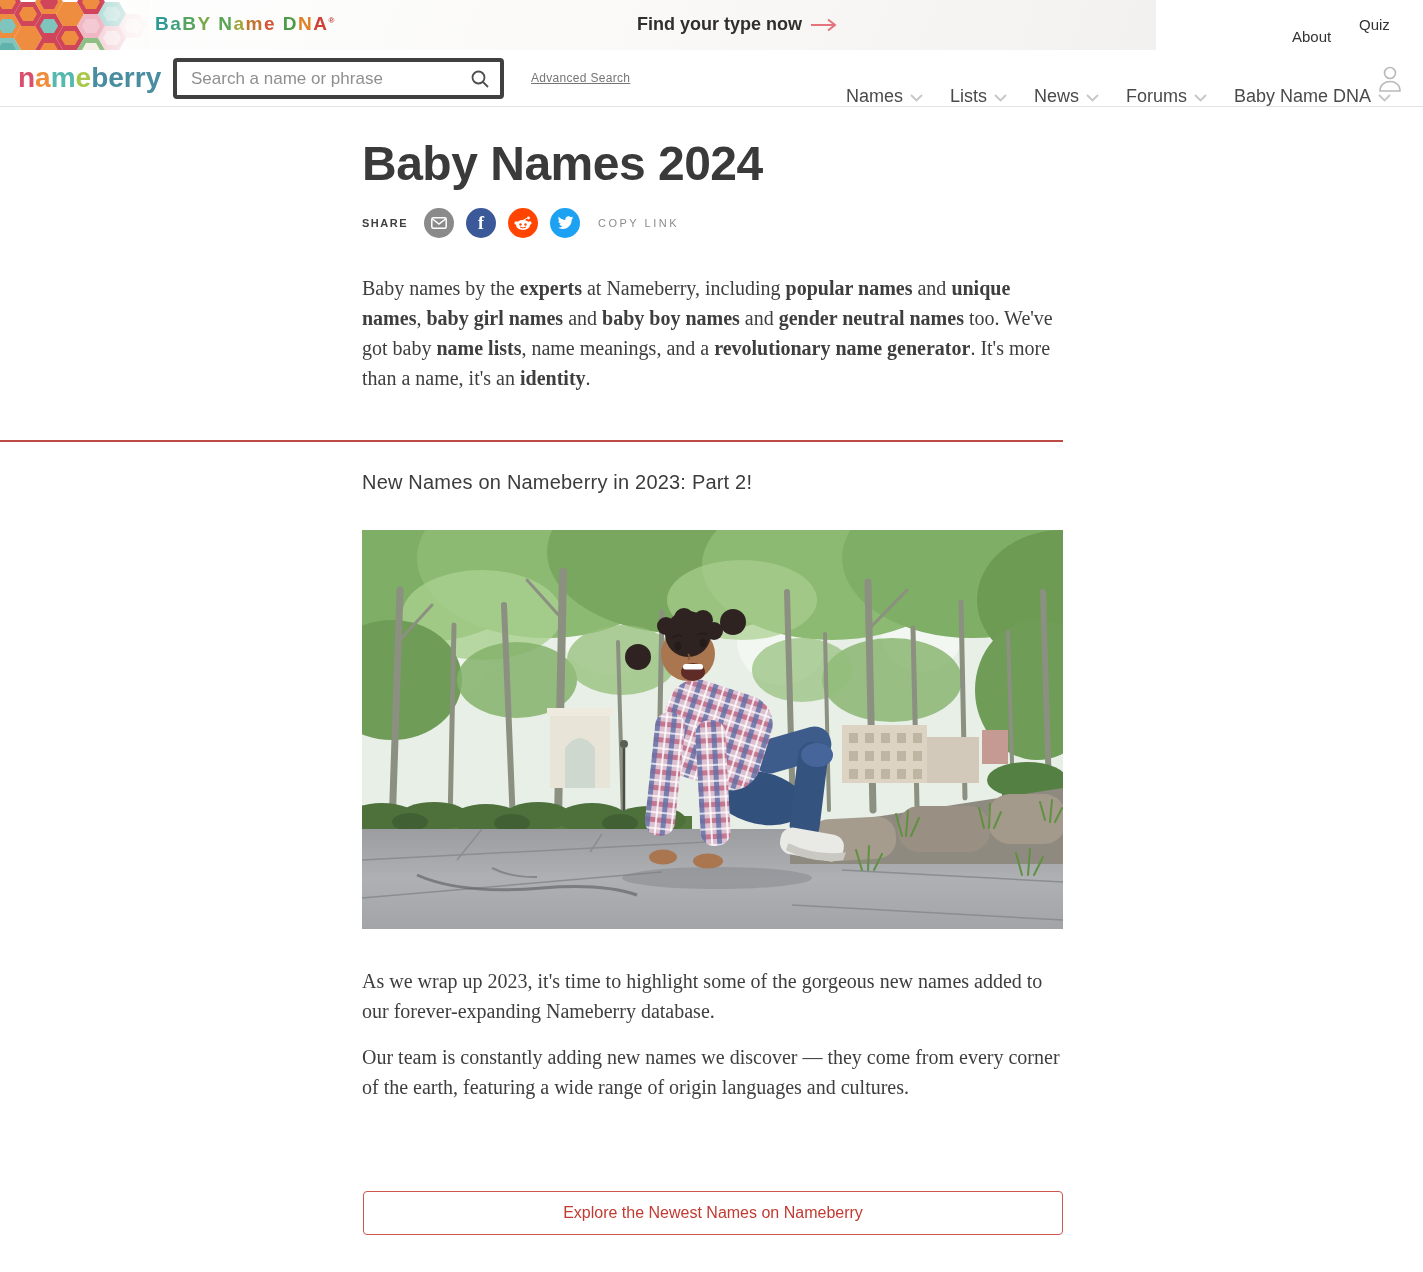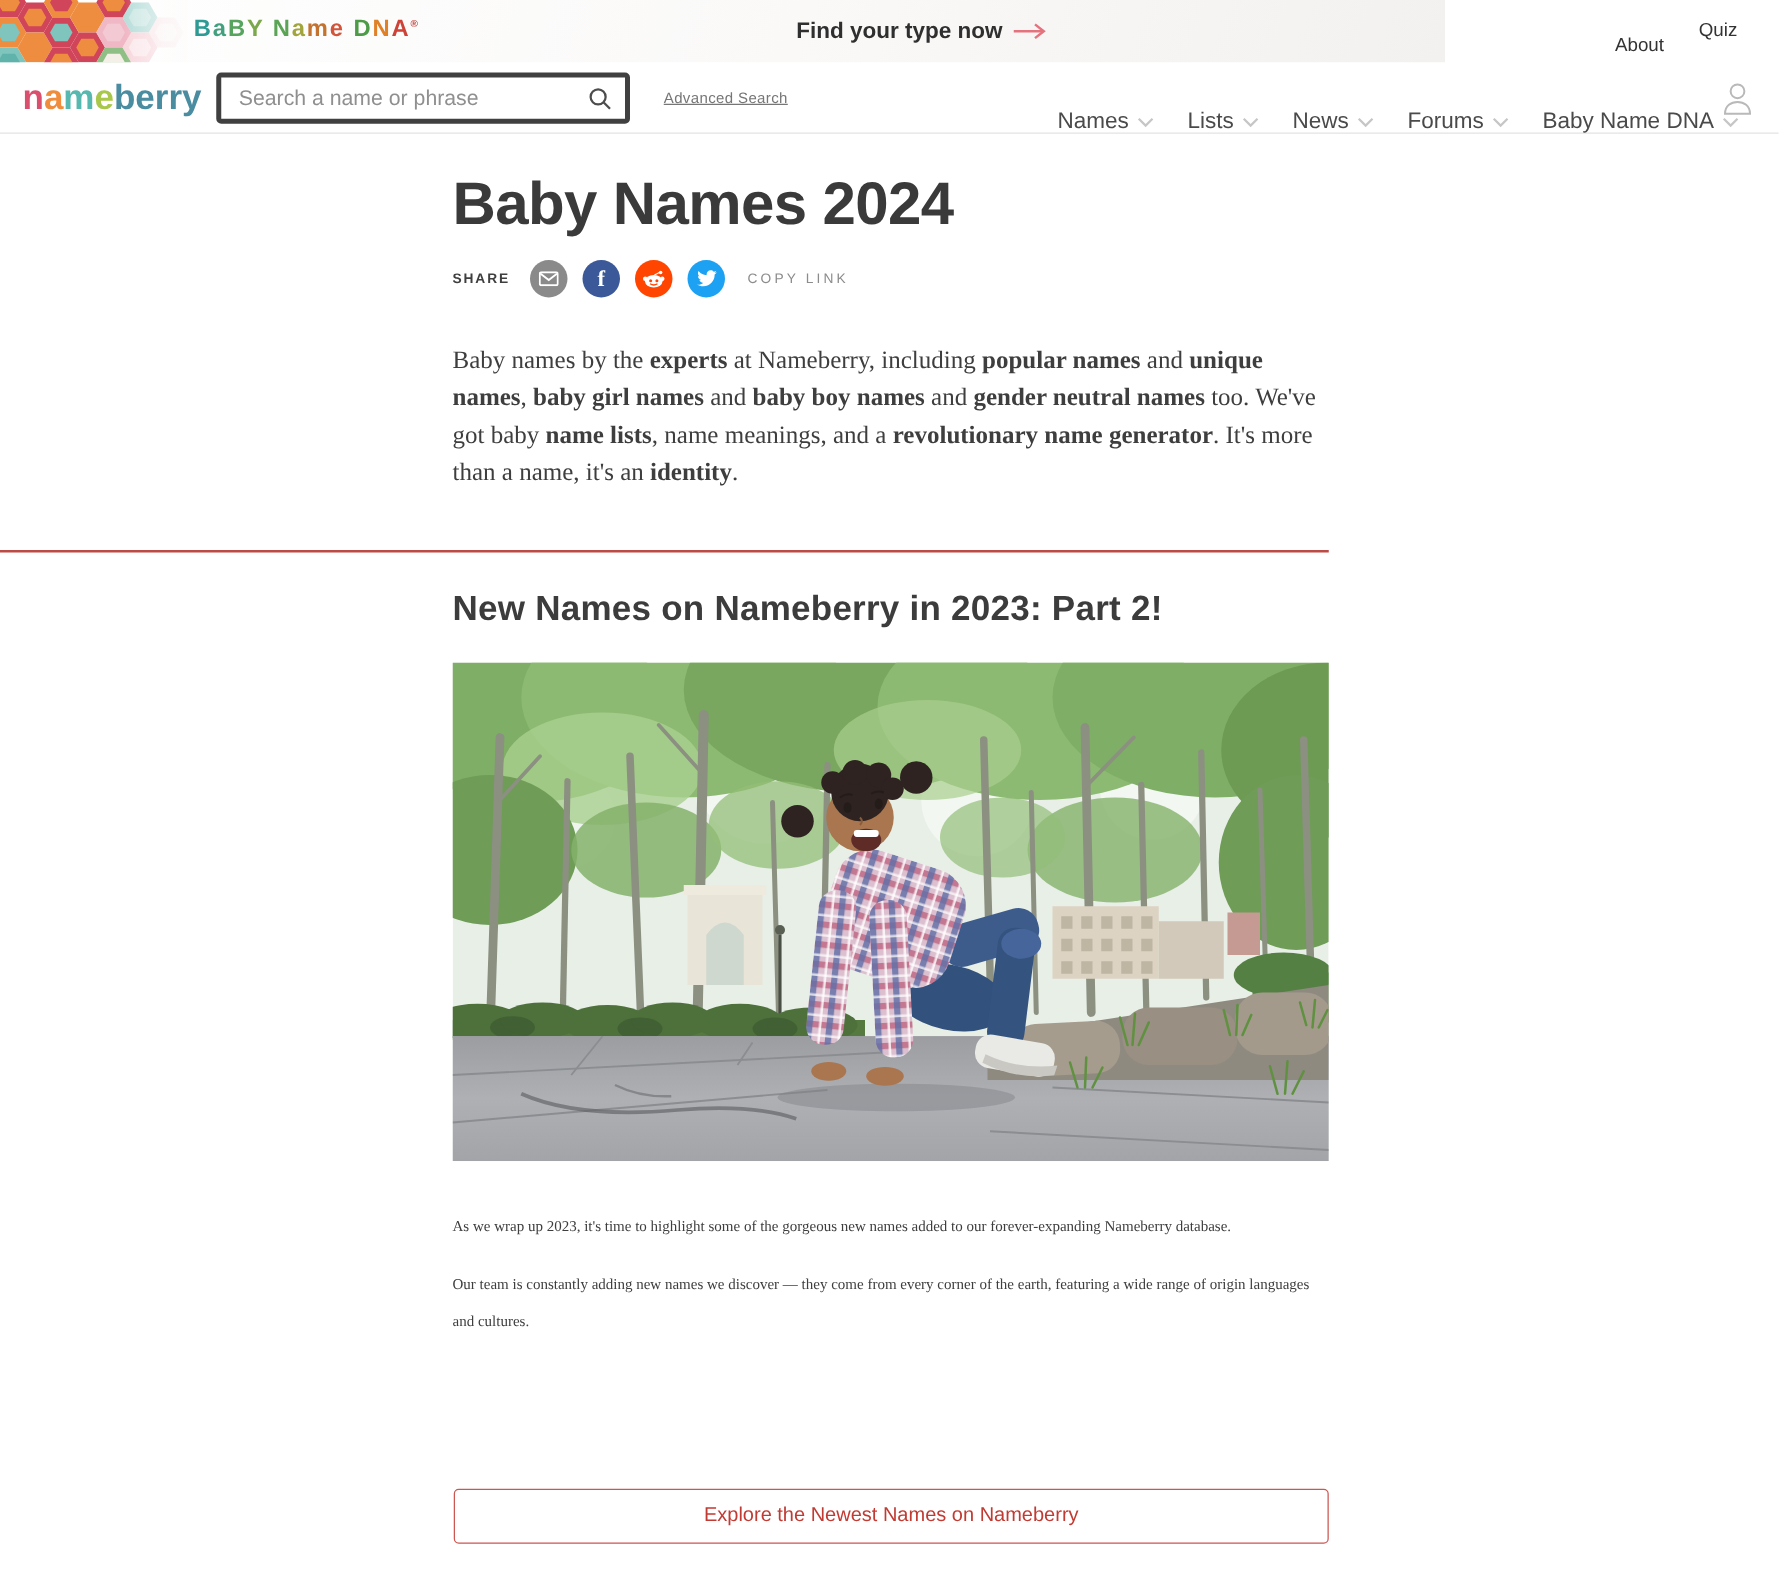--- a/index.html
+++ b/index.html
@@ -82,28 +82,28 @@
   .share-reddit  { background:#ff4500; }
   .share-twitter { background:#1da1f2; }
   .share-fb span { color:#fff; font-size:18px; font-weight:bold; font-family:"Liberation Serif",serif; }
   .copy-link { font-size:11px; color:#8c8c8c; letter-spacing:2.5px; margin-left:6px; cursor:pointer; }
   .intro {
     top:273px; font-family:"Liberation Serif", serif;
     font-size:20px; line-height:30px; color:#3e3e3e;
   }
   .intro strong { font-weight:bold; }
   .red-rule { position:absolute; left:0; top:440px; width:1063px; height:2px; background:#bc4a45; }
-  .h2 { top:471px; font-size:28px; font-weight:bold; color:#3c3c3c; letter-spacing:0.2px; cursor:pointer; }
+  .h2 { top:471px; font-size:20px; font-weight:normal; color:#3c3c3c; letter-spacing:0.2px; cursor:pointer; }
   .photo {
     top:530px; height:399px; overflow:hidden; cursor:pointer;
   }
   .photo svg { display:block; }
   .body-copy {
     top:966px; font-family:"Liberation Serif", serif;
-    font-size:12px; line-height:30px; color:#3e3e3e;
+    font-size:20px; line-height:30px; color:#3e3e3e;
   }
   .body-copy p + p { margin-top:16px; }
   .cta-btn {
     position:absolute; left:363px; top:1191px; width:700px; height:44px;
     background:#fff; border:1px solid #cc5650; border-radius:4px;
     font-size:16px; color:#c23b33; font-family:"Liberation Sans",sans-serif;
     cursor:pointer;
   }
 </style>
 </head>

